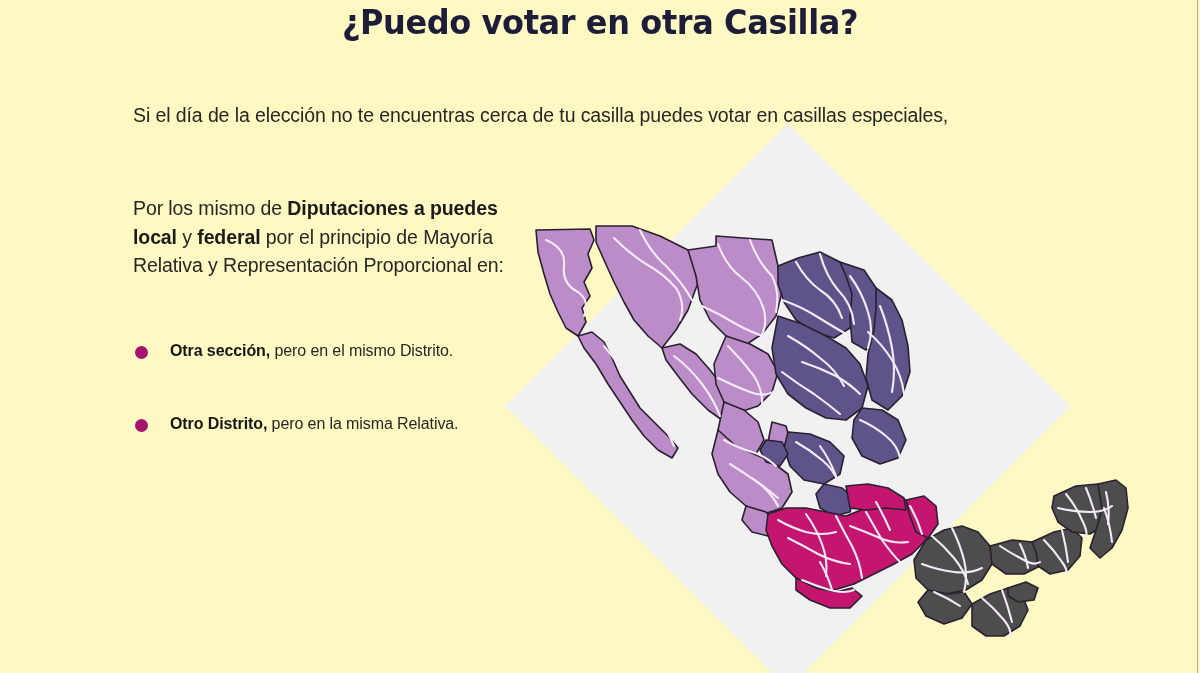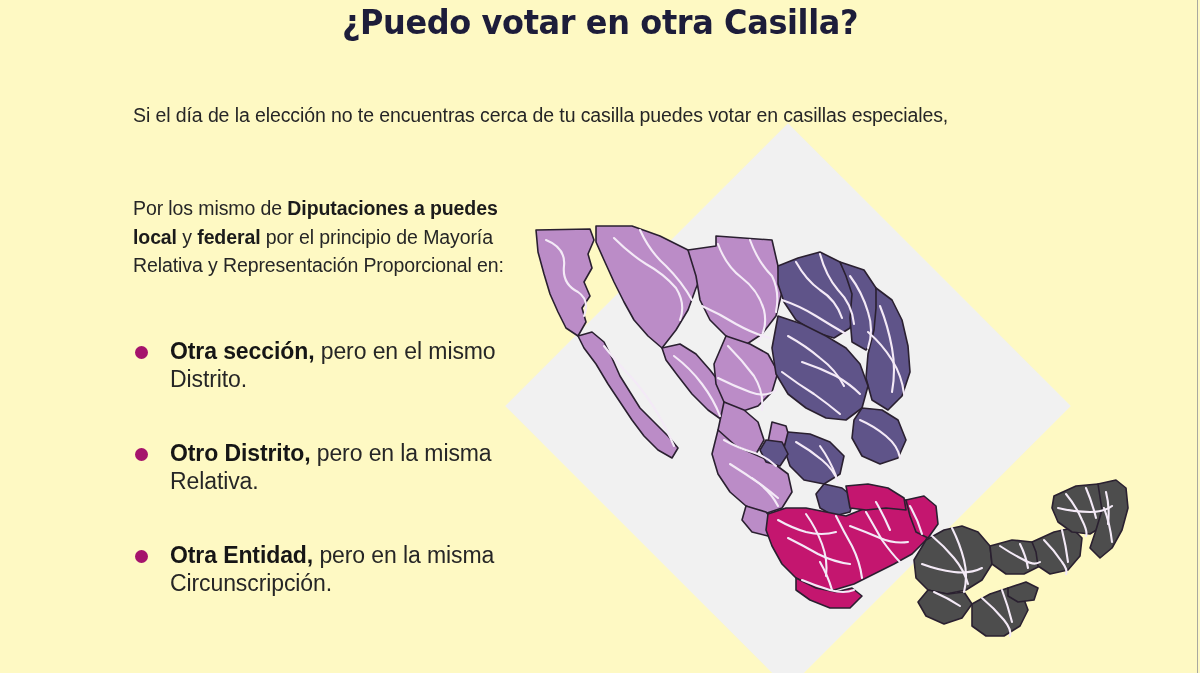--- a/index.html
+++ b/index.html
@@ -82,21 +82,21 @@
   
   .bullets {
     margin-top: 57px;
     list-style: none;
     padding: 0;
   }
   .bullet {
     position: relative;
     padding-left: 37px;
     margin-bottom: 45px;
-    font-size: 23px;
+    font-size: 16px;
     line-height: 28.5px;
     color: #262626;
     width: 400px;
     letter-spacing: -0.1px;
   }
   .bullet:last-child { margin-bottom: 0; }
   .dot {
     position: absolute;
     left: 2px;
     top: 9px;
@@ -149,23 +149,20 @@
     <div class="lead">
       <span>Por los mismo de </span><b>Diputaciones a puedes local</b><span> y </span><b>federal</b><span> por el principio de Mayoría Relativa y Representación Proporcional en:</span>
     </div>
 
     <ul class="bullets">
       <li class="bullet">
         <span class="dot" style="background: rgb(165, 20, 108);"></span><b>Otra sección,</b><span> pero en el mismo Distrito.</span>
       </li>
       <li class="bullet">
         <span class="dot" style="background: rgb(165, 20, 108);"></span><b>Otro Distrito,</b><span> pero en la misma Relativa.</span>
-      </li>
-      <li class="bullet">
-        <span class="dot" style="background: rgb(165, 20, 108);"></span><b>Otra Entidad,</b><span> pero en la misma Circunscripción.</span>
       </li>
     </ul>
   </div>
 
   <div class="map-wrap">
     <div class="map-diamond" style="background: rgb(241, 241, 241);"></div>
 
     <svg class="map-svg" viewBox="0 0 620 470">
       <g stroke="#2a2030" stroke-width="1.6" stroke-linejoin="round">
 

